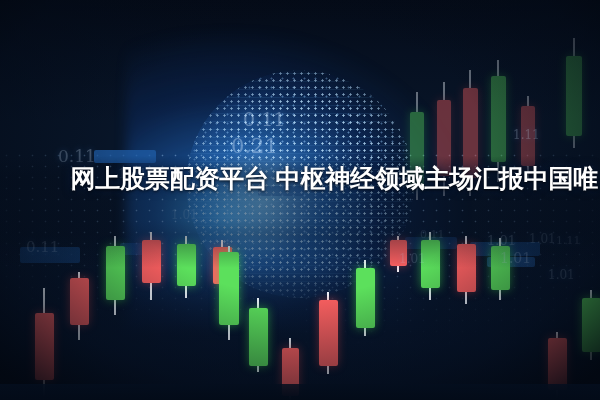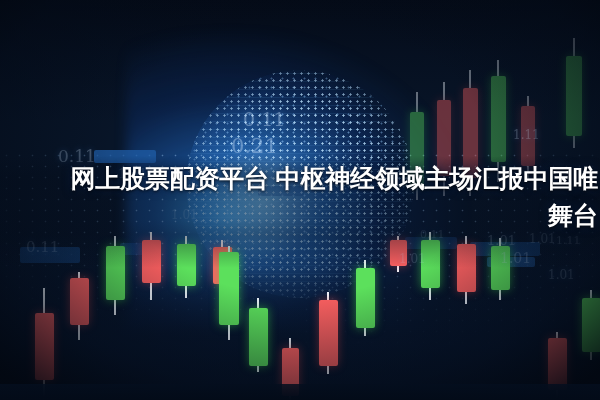--- a/index.html
+++ b/index.html
@@ -289,17 +289,16 @@
       <span class="num" style="left: 420px; top: 228px; font-size: 11px; opacity: 0.3;">0.11</span>
       <span class="num" style="left: 171px; top: 208px; font-size: 12px; opacity: 0.3;">1.01</span>
       <span class="num" style="left: 180px; top: 178px; font-size: 11px; opacity: 0.28;">0.11</span>
     </div>
 
   <div class="bg-vignette"></div>
 
   <div class="headline-shade"></div>
   <div class="headline">
     <span class="ln ln1">网上股票配资平台 中枢神经领域主场汇报中国唯</span>
-    <span class="ln ln3">舞台</span>
   </div>
 
   <div class="bg-bottomband"></div>
 </div>
 
 </body></html>

